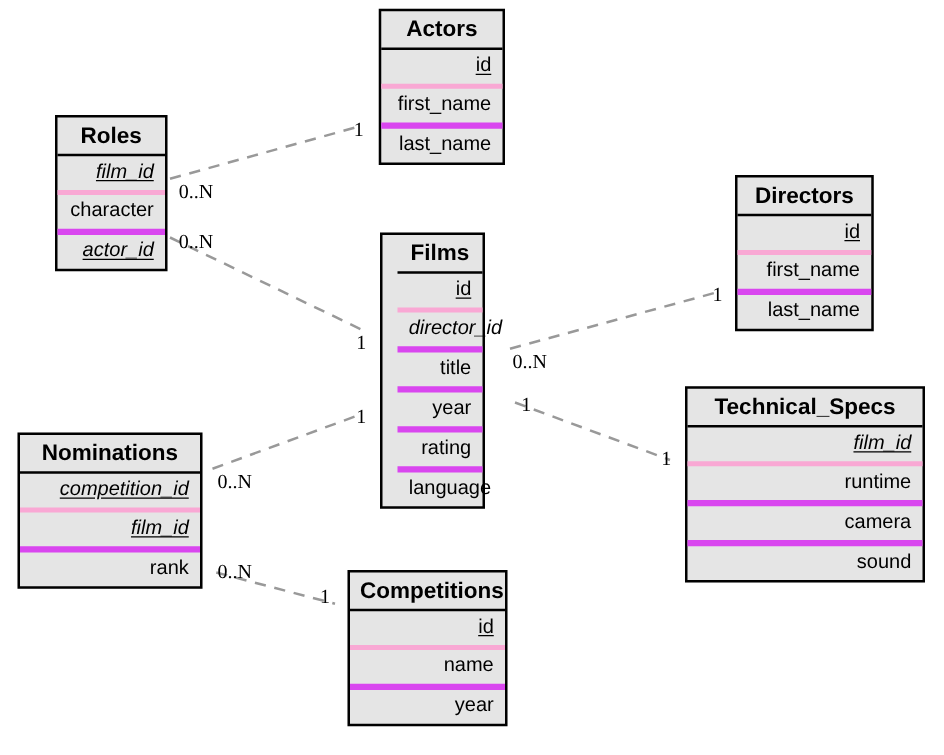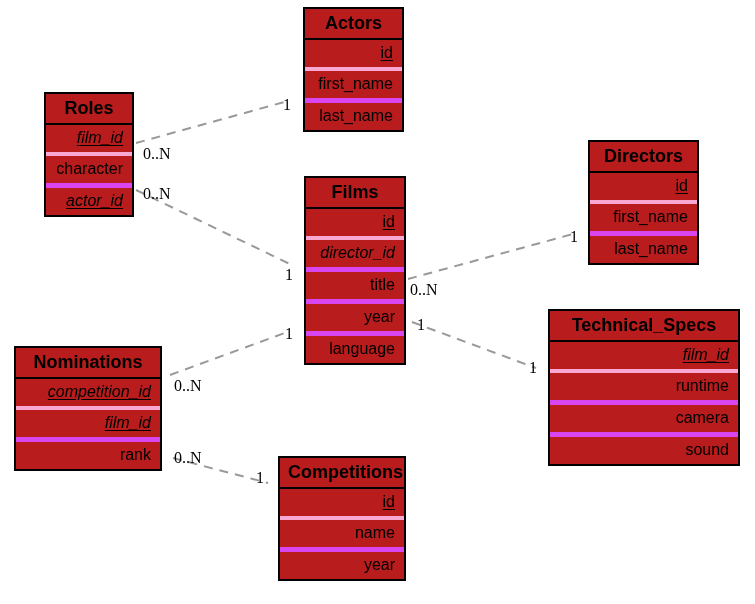--- a/index.html
+++ b/index.html
@@ -10,21 +10,21 @@
     overflow:hidden;
     position:relative;
   }
   #canvas{position:absolute;left:0;top:0;width:755px;height:604px;}
   #edge-layer{position:absolute;left:0;top:0;width:755px;height:604px;pointer-events:none;}
 
   .entity{
     position:absolute;
     box-sizing:border-box;
     border:2px solid #000000;
-    background:#b91c1c;
+    background:#e5e5e5;
     z-index:3;
   }
   .entity-title{
     box-sizing:border-box;
     text-align:center;
     font-weight:bold;
     font-size:18px;
     color:#000000;
     border-bottom:2px solid #000000;
     padding:4px 8px 5px 8px;
@@ -77,26 +77,27 @@
       <div class="attr thick-below"><span class="pk">id</span></div>
       <div class="attr"><span>first_name</span></div>
       <div class="attr"><span>last_name</span></div>
     </div>
     <div class="entity" style="left: 44px; top: 92px; width: 90px;">
       <div class="entity-title">Roles</div>
       <div class="attr thick-below"><span class="pkfk">film_id</span></div>
       <div class="attr"><span>character</span></div>
       <div class="attr"><span class="pkfk">actor_id</span></div>
     </div>
-    <div class="entity" style="left: 304px; top: 176px; width: 102px;">
+    <div class="entity" style="left: 304px; top: 186px; width: 84px; padding-left: 12px;">
       <div class="entity-title">Films</div>
       <div class="attr thick-below"><span class="pk">id</span></div>
       <div class="attr"><span class="fk">director_id</span></div>
       <div class="attr"><span>title</span></div>
       <div class="attr"><span>year</span></div>
+      <div class="attr"><span>rating</span></div>
       <div class="attr"><span>language</span></div>
     </div>
     <div class="entity" style="left: 588px; top: 140px; width: 111px;">
       <div class="entity-title">Directors</div>
       <div class="attr thick-below"><span class="pk">id</span></div>
       <div class="attr"><span>first_name</span></div>
       <div class="attr"><span>last_name</span></div>
     </div>
     <div class="entity" style="left: 548px; top: 309px; width: 192px;">
       <div class="entity-title">Technical_Specs</div>

